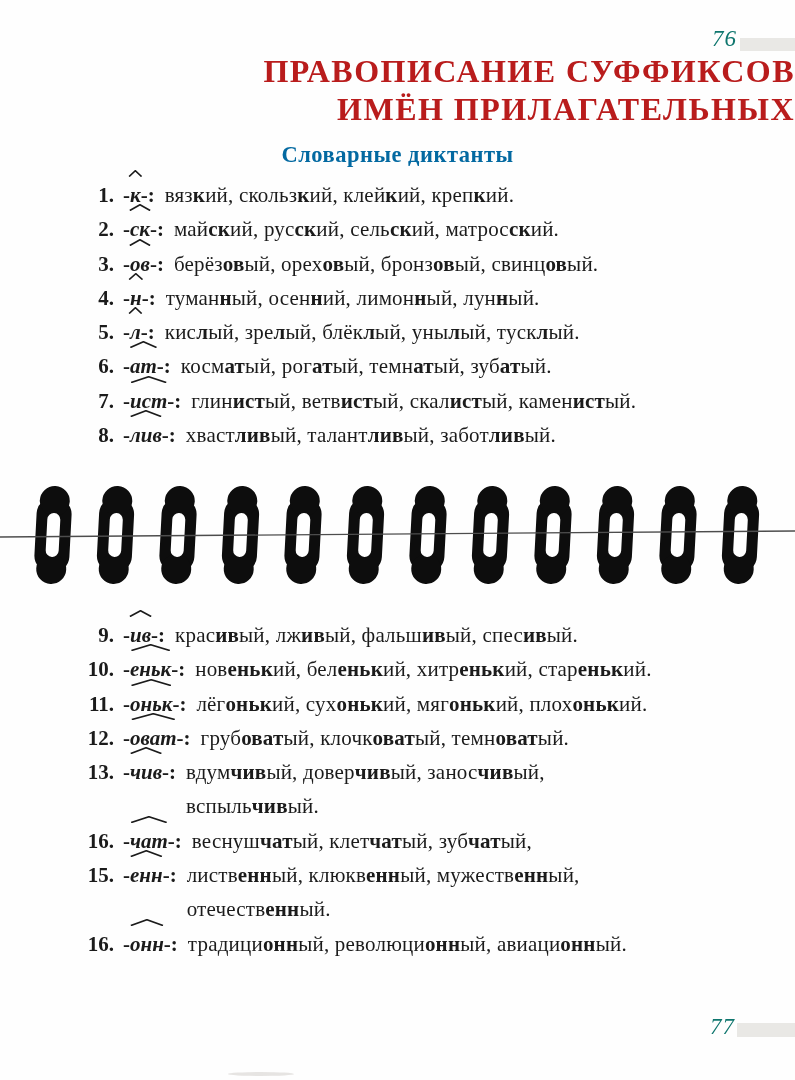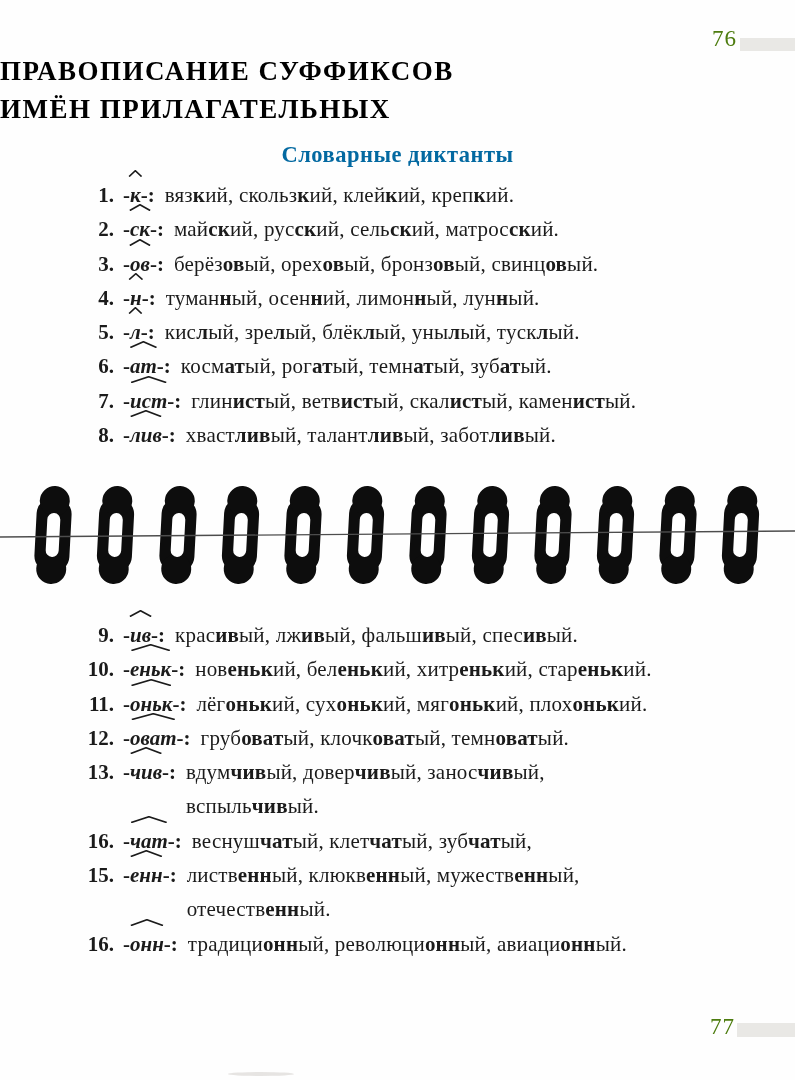--- a/index.html
+++ b/index.html
@@ -1,29 +1,29 @@
 <!DOCTYPE html>
 <html><head>
 <meta charset="utf-8">
 <style>
   html,body{margin:0;padding:0;}
   body{
     width:795px;height:1080px;position:relative;overflow:hidden;
     background:#fefefe;color:#1b1b1b;
     font-family:"Liberation Serif", serif;
   }
-  .pagenum{position:absolute;font-size:23px;color:#4d7c0f;letter-spacing:1px;}
+  .pagenum{position:absolute;font-size:23px;color:#0f766e;letter-spacing:1px;font-style:italic;}
   #pn-top{top:26px;right:58px;}
   #pn-bottom{top:1014px;right:60px;}
   .edge-strip{position:absolute;right:0;background:#e9e8e5;}
   #strip-top{top:38px;width:55px;height:13px;}
   #strip-bottom{top:1023px;width:58px;height:14px;}
   .title{
-    position:absolute;top:52px;left:0;right:0;text-align:left;
-    font-size:27px;font-weight:700;line-height:38px;letter-spacing:1.5px;color:#000000;
+    position:absolute;top:52px;left:0;right:0;text-align:right;
+    font-size:32px;font-weight:700;line-height:38px;letter-spacing:1.5px;color:#b91c1c;
   }
   .subtitle{
     position:absolute;top:142px;left:0;right:0;text-align:center;
     font-size:22.5px;font-weight:700;letter-spacing:0.5px;color:#0369a1;
   }
   .dictation-list{position:absolute;left:64px;right:8px;font-size:21px;}
   #list-top{top:178px;}
   #list-bottom{top:618px;}
   .item{display:flex;align-items:flex-start;line-height:34.3px;}
   .num{flex:none;width:50px;text-align:right;font-weight:700;}

